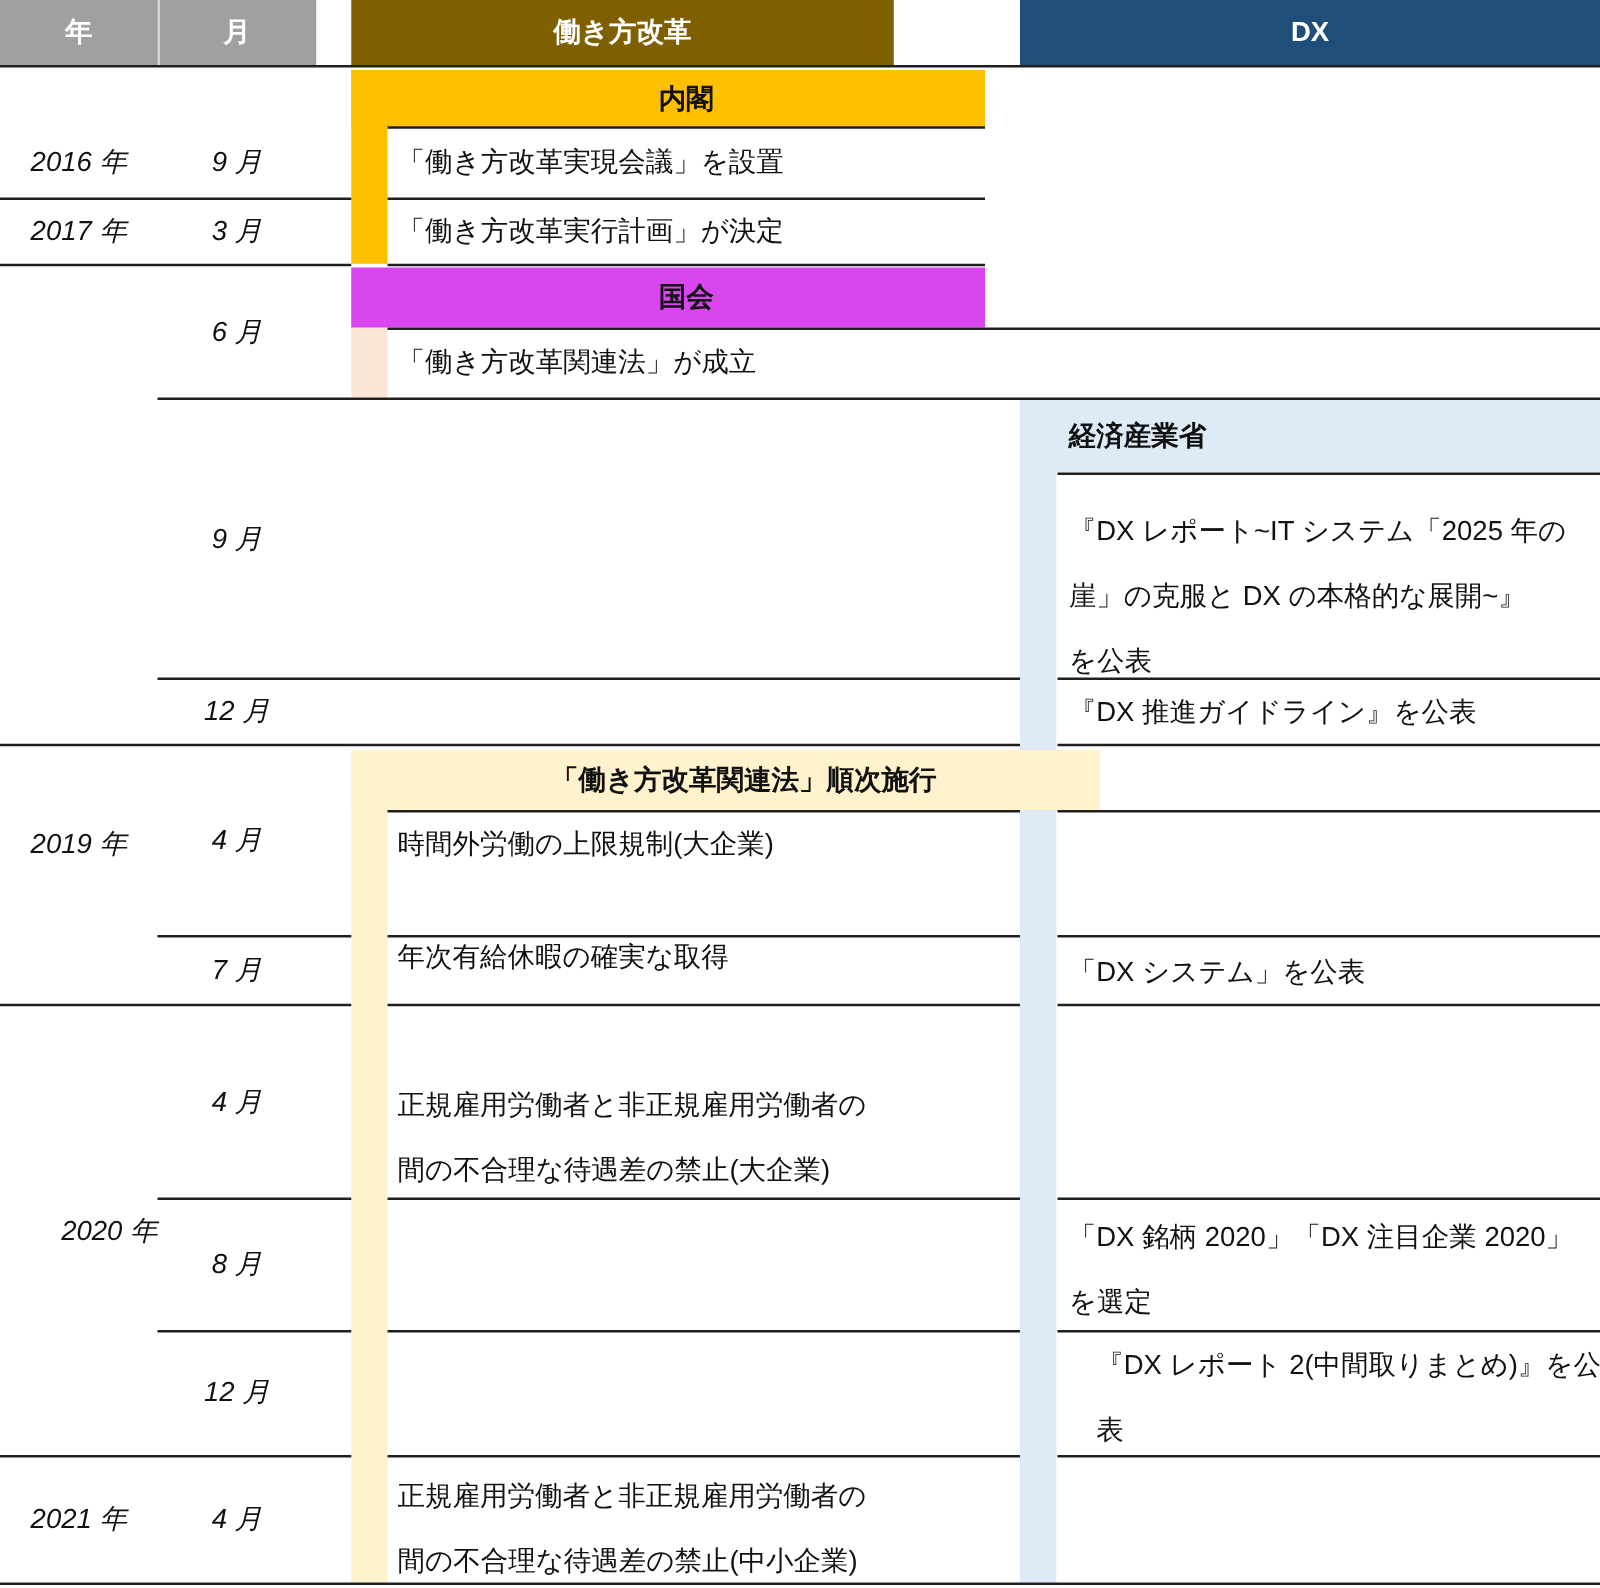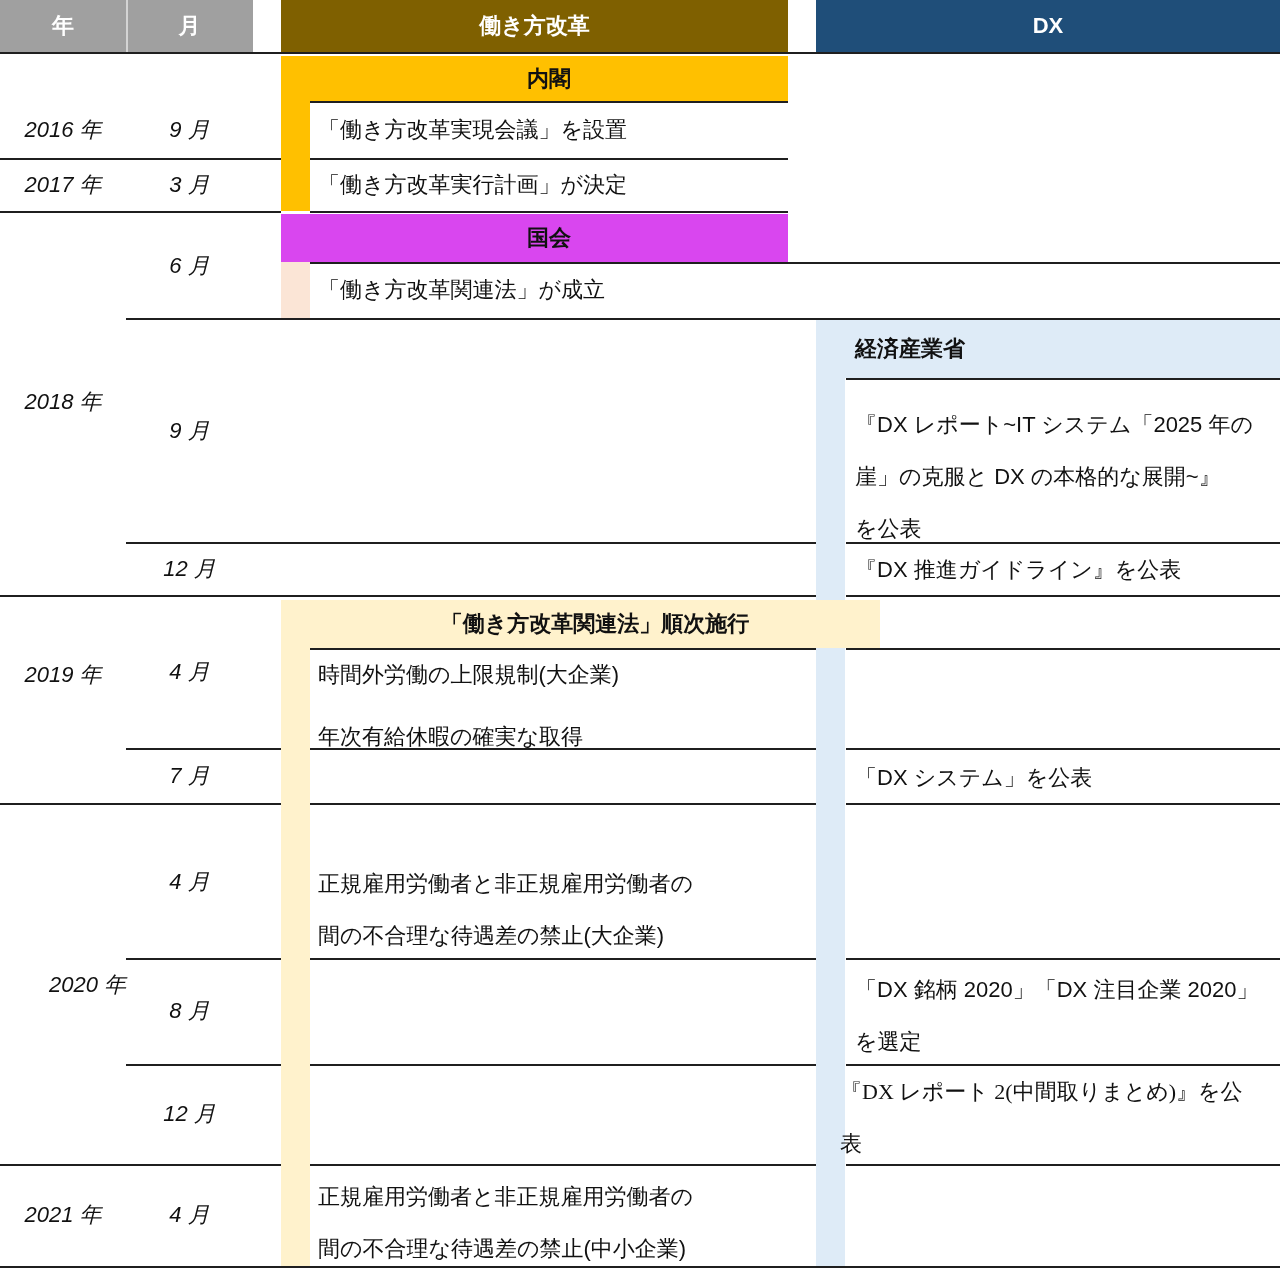--- a/index.html
+++ b/index.html
@@ -20,21 +20,21 @@
 <body>
 
 <div class="page">
 
   <div class="abs colhdr" style="left:0;top:0;width:126px;height:52px;background:#A0A0A0;">
     <span>年</span>
   </div>
   <div class="abs colhdr divider-left" style="left:126px;top:0;width:127px;height:52px;background:#A0A0A0;">
     <span>月</span>
   </div>
-  <div class="abs colhdr" style="left:281px;top:0;width:507px;height:52px;background:#7F6000;justify-content:center;">
+  <div class="abs colhdr" style="left:281px;top:0;width:434px;height:52px;background:#7F6000;justify-content:center;">
     <span>働き方改革</span>
   </div>
   <div class="abs colhdr" style="left:816px;top:0;width:464px;height:52px;background:#1F4E79;">
     <span>DX</span>
   </div>
 
   <div class="abs" style="left:281px;top:56px;width:29px;height:155px;background:#FFC000;"></div>
   <div class="abs" style="left:281px;top:214px;width:29px;height:104px;background:#FBE5D6;"></div>
   <div class="abs" style="left:281px;top:600px;width:29px;height:666px;background:#FFF2CC;"></div>
   <div class="abs" style="left:816px;top:320px;width:29px;height:946px;background:#DEEBF7;"></div>
@@ -47,21 +47,20 @@
   </div>
   <div class="abs subhdr" style="left:816px;top:320px;width:502px;height:58px;background:#DEEBF7;padding-left:39px;">
     <span>経済産業省</span>
   </div>
   <div class="abs subhdr center" style="left:281px;top:600px;width:599px;height:48px;background:#FFF2CC;padding-left:29px;">
     <span>「働き方改革関連法」順次施行</span>
   </div>
 
   <div class="abs lbl" style="left:0;top:104px;width:126px;">2016 年</div>
   <div class="abs lbl" style="left:0;top:159px;width:126px;">2017 年</div>
-  <div class="abs lbl" style="left:0;top:376px;width:126px;">2018 年</div>
   <div class="abs lbl" style="left:0;top:649px;width:126px;">2019 年</div>
   <div class="abs lbl" style="left:0;top:959px;width:126px;text-align:right;">2020 年</div>
   <div class="abs lbl" style="left:0;top:1189px;width:126px;">2021 年</div>
 
   <div class="abs lbl" style="left:126px;top:104px;width:127px;">9 月</div>
   <div class="abs lbl" style="left:126px;top:159px;width:127px;">3 月</div>
   <div class="abs lbl" style="left:126px;top:240px;width:127px;">6 月</div>
   <div class="abs lbl" style="left:126px;top:405px;width:127px;">9 月</div>
   <div class="abs lbl" style="left:126px;top:543px;width:127px;">12 月</div>
   <div class="abs lbl" style="left:126px;top:646px;width:127px;">4 月</div>
@@ -76,21 +75,21 @@
   </div>
   <div class="abs evt" style="left:318px;top:159px;">
     <div>「働き方改革実行計画」が決定</div>
   </div>
   <div class="abs evt" style="left:318px;top:264px;">
     <div>「働き方改革関連法」が成立</div>
   </div>
   <div class="abs evt" style="left:318px;top:649px;">
     <div>時間外労働の上限規制(大企業)</div>
   </div>
-  <div class="abs evt" style="left:318px;top:711px;">
+  <div class="abs evt" style="left:318px;top:740px;">
     <div>年次有給休暇の確実な取得</div>
   </div>
   <div class="abs evt" style="left:318px;top:858px;">
     <div>正規雇用労働者と非正規雇用労働者の</div>
     <div>間の不合理な待遇差の禁止(大企業)</div>
   </div>
   <div class="abs evt" style="left:318px;top:1171px;">
     <div>正規雇用労働者と非正規雇用労働者の</div>
     <div>間の不合理な待遇差の禁止(中小企業)</div>
   </div>
@@ -103,21 +102,21 @@
   <div class="abs evt" style="left:855px;top:544px;">
     <div>『DX 推進ガイドライン』を公表</div>
   </div>
   <div class="abs evt" style="left:855px;top:752px;">
     <div>「DX システム」を公表</div>
   </div>
   <div class="abs evt" style="left:855px;top:964px;">
     <div>「DX 銘柄 2020」「DX 注目企業 2020」</div>
     <div>を選定</div>
   </div>
-  <div class="abs evt" style="left:840px;top:1066px;font-family:Liberation Serif, serif;">
+  <div class="abs evt" style="left:877px;top:1066px;">
     <div>『DX レポート 2(中間取りまとめ)』を公</div>
     <div>表</div>
   </div>
 
   <div class="hline" style="left:0;top:52px;width:1280px;"></div>
 
   <div class="hline" style="left:310px;top:101px;width:478px;"></div>
 
   <div class="hline" style="left:0;top:158px;width:281px;"></div>
   <div class="hline" style="left:310px;top:158px;width:478px;"></div>

